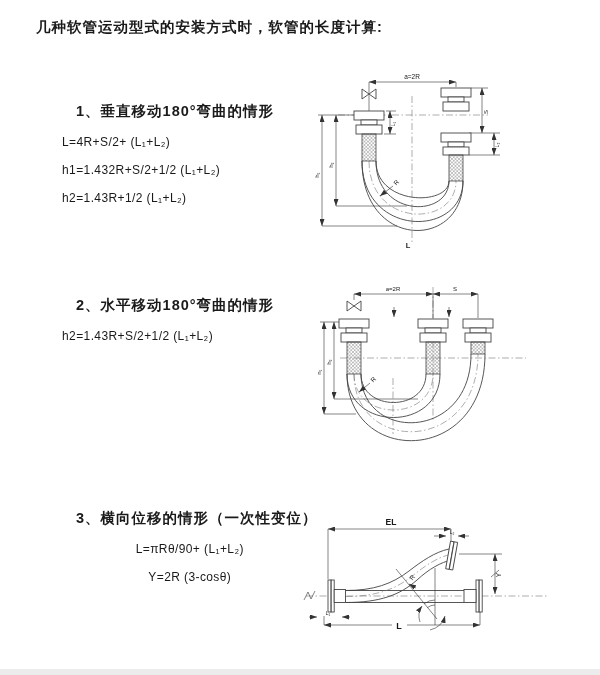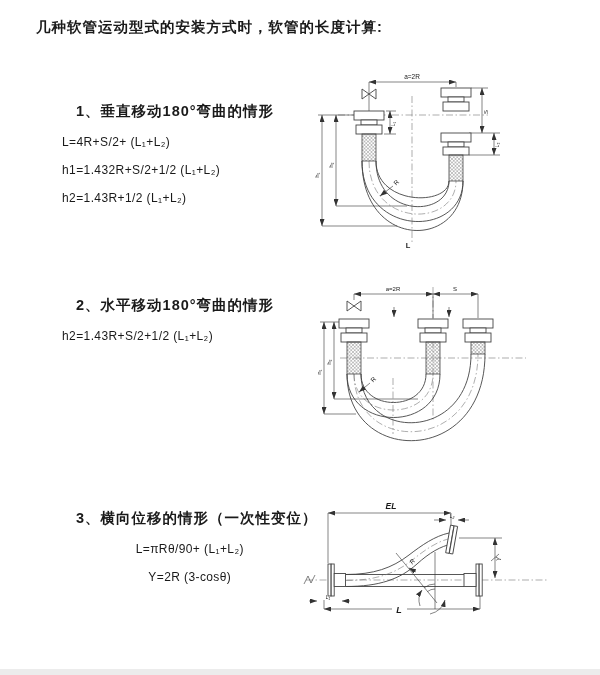--- a/index.html
+++ b/index.html
@@ -6,21 +6,21 @@
   body{
     width:600px;height:675px;background:#ffffff;position:relative;overflow:hidden;
     font-family:"Liberation Sans","DejaVu Sans",sans-serif;color:#1a1a1a;
   }
   .page-title{position:absolute;left:36px;top:18px;font-size:14.5px;font-weight:700;letter-spacing:1px;}
   .section{position:absolute;left:44px;}
   #sec1{top:102px;} #sec2{top:296px;} #sec3{top:509px;text-align:center;}
   .sec-heading{font-size:14.5px;font-weight:700;letter-spacing:1px;margin-left:32px;}
   .formula{margin:14px 0 0 18px;font-size:12px;font-weight:400;letter-spacing:.4px;white-space:pre;}
   .diagram{position:absolute;}
-  #dia1{left:312px;top:68px;} #dia2{left:318px;top:282px;} #dia3{left:296px;top:496px;font-style:italic;}
+  #dia1{left:312px;top:68px;} #dia2{left:318px;top:282px;} #dia3{left:296px;top:512px;}
   svg{display:block;}
   svg text{fill:#1a1a1a;font-family:"Liberation Sans","DejaVu Sans",sans-serif;}
   .thin{stroke:#333;stroke-width:.6;fill:none;}
   .draw{stroke:#444;stroke-width:.9;fill:none;}
   .ctr{stroke:#777;stroke-width:.6;fill:none;stroke-dasharray:7 2.5 1.5 2.5;}
   .part{fill:#ffffff;stroke:#444;stroke-width:.9;}
   .footer-strip{position:absolute;left:0;bottom:0;width:600px;height:6px;background:#ececec;}
 </style>
 </head>
 <body>

